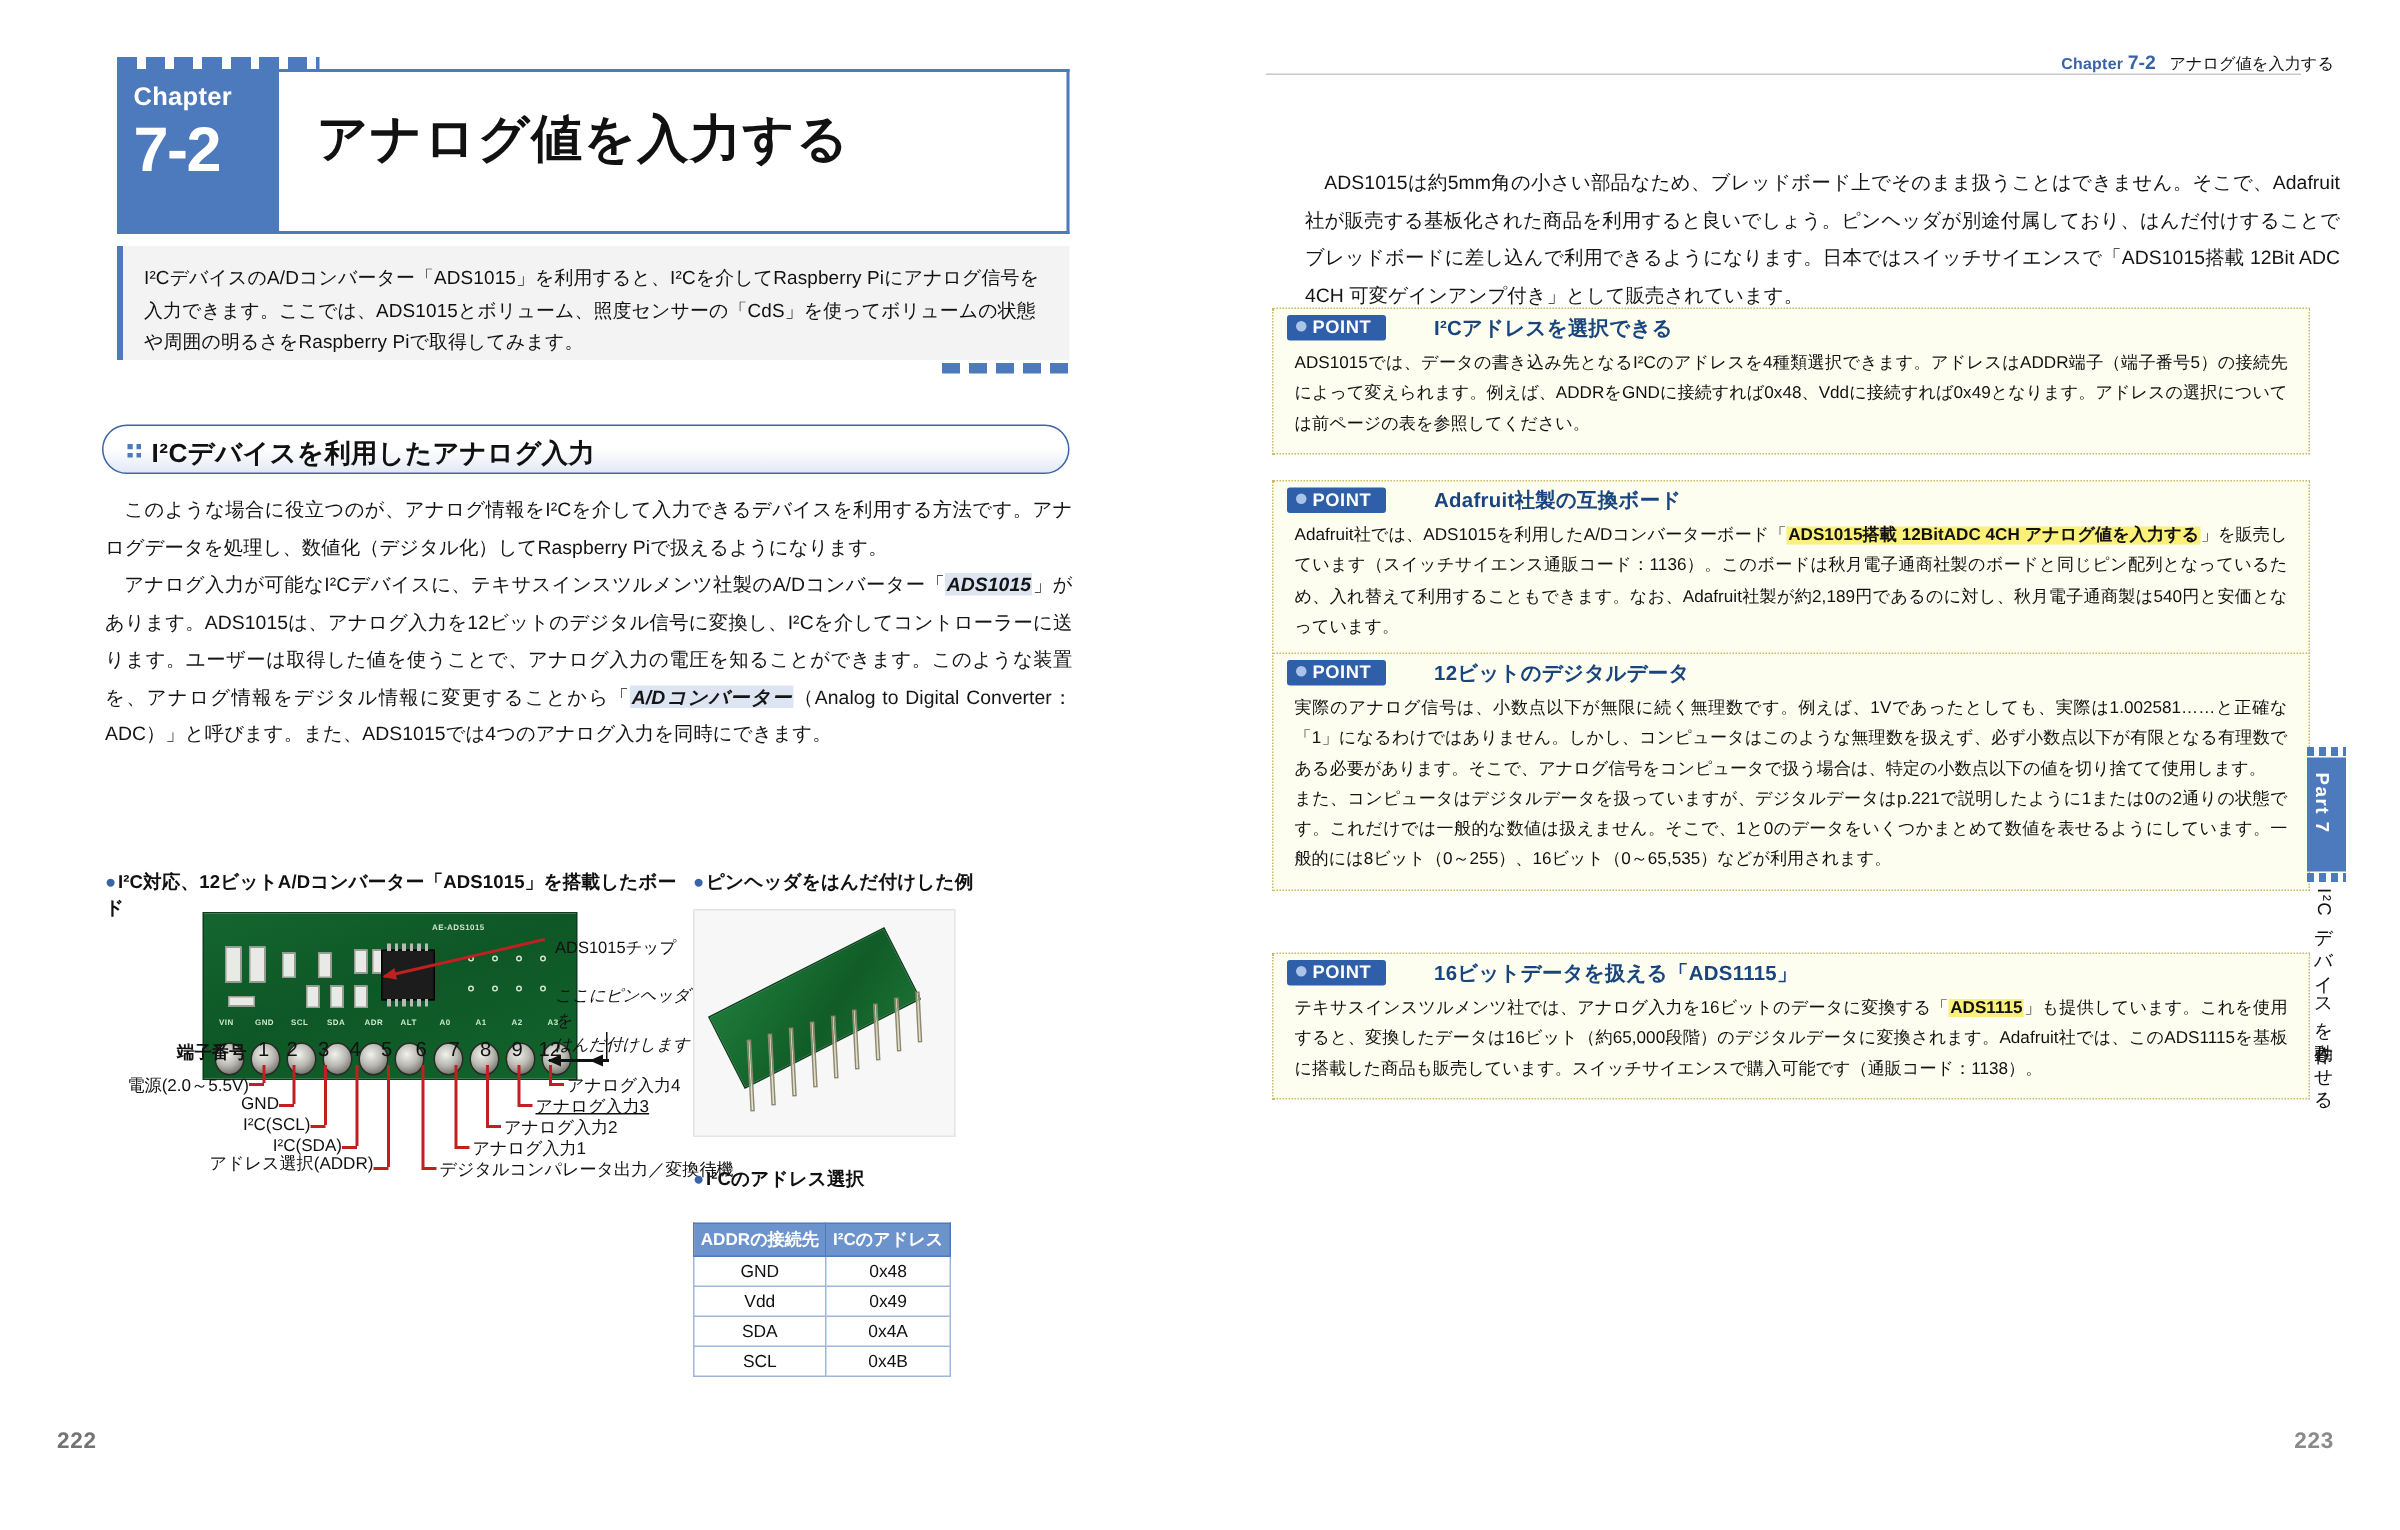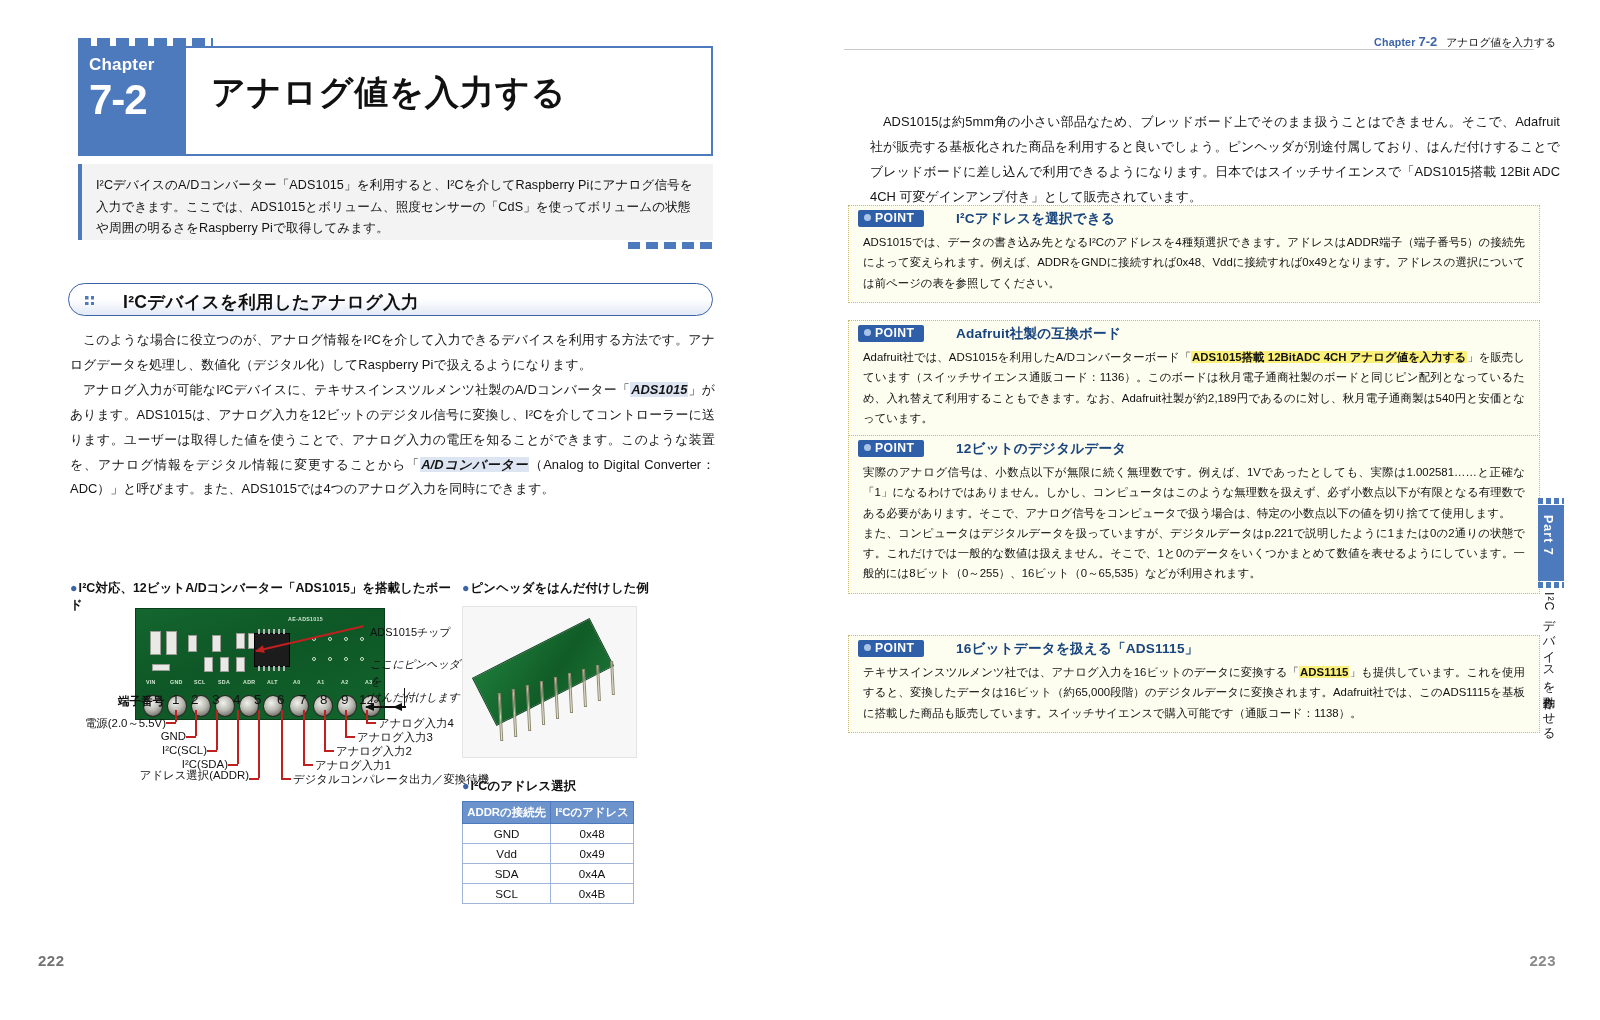--- a/index.html
+++ b/index.html
@@ -42,21 +42,21 @@
   .sec-head { position: absolute; left: 68px; top: 283px; width: 645px; height: 33px;
               border: 1.6px solid #3a63a8; border-radius: 17px;
               background: linear-gradient(to bottom, #ffffff 0%, #ffffff 48%, #e2e9f5 100%); }
   .sec-head .sq { position: absolute; left: 16px; top: 12px; width: 9px; height: 9px;
               background:
                 linear-gradient(#4d79bd,#4d79bd) 0 0/3.5px 3.5px no-repeat,
                 linear-gradient(#4d79bd,#4d79bd) 5.5px 0/3.5px 3.5px no-repeat,
                 linear-gradient(#4d79bd,#4d79bd) 0 5.5px/3.5px 3.5px no-repeat,
                 linear-gradient(#4d79bd,#4d79bd) 5.5px 5.5px/3.5px 3.5px no-repeat; }
   .sec-head .sec-title { position: absolute; left: 32px; top: 6px; font-size: 17.5px;
-              font-weight: bold; color: #111; letter-spacing: .3px; margin-left: 22px; }
+              font-weight: bold; color: #111; letter-spacing: .3px; }
 
   
   .body-col { position: absolute; left: 70px; top: 328px; width: 645px; }
   .body-col p { font-size: 12.9px; line-height: 1.93; color: #141414;
                 text-indent: 1em; letter-spacing: .05px; text-align: justify; }
   .hl { background: #dde4f2; font-weight: bold; padding: 0 1px; font-style: italic; }
 
   
   .fig-cap { font-size: 12.4px; font-weight: bold; color: #111; letter-spacing: .1px; }
   .fig-cap .bullet { color: #3a63a8; margin-right: 1px; }
@@ -104,21 +104,21 @@
   .pin-photo { position: absolute; left: 0px; top: 26px; width: 175px; height: 152px;
                background: #f7f7f7; border: 1px solid #e4e4e4; overflow: hidden; }
   .pcb-angled { position: absolute; left: 14px; top: 38px; width: 132px; height: 54px;
                background: linear-gradient(150deg,#1d7a39 0%, #115c27 60%, #1a6f33 100%);
                transform: rotate(-27deg); border:1px solid #0c3f1c; }
   .pinleg { position: absolute; width: 3px; background: linear-gradient(to bottom,#c9c4a8,#ece7cf);
                border: .5px solid #8e8a72; }
 
   
   .fig-tbl { position: absolute; left: 462px; top: 778px; width: 260px; }
-  table.addr { border-collapse: collapse; margin-top: 6px; width: 172px; }
+  table.addr { border-collapse: collapse; margin-top: 20px; width: 172px; }
   table.addr th { background: #6d93cc; color:#fff; font-size: 11.4px; font-weight: bold;
                   border: 1px solid #4d79bd; padding: 3px 4px; text-align:center; }
   table.addr td { border: 1px solid #9fb6d8; font-size: 11.6px; padding: 3px 4px;
                   text-align: center; color:#111; }
 
   .pagenum-l { position: absolute; left: 38px; top: 952px; font-size: 15px; color: #737373;
                font-weight: bold; letter-spacing: .5px; }
   .pagenum-r { position: absolute; right: 44px; top: 952px; font-size: 15px; color: #8a8a8a;
                font-weight: bold; letter-spacing: .5px; }
 
@@ -292,21 +292,21 @@
 
       <div class="pin-lbl" style="left:0px;   top:24px; width:96px; text-align:right;">電源(2.0～5.5V)</div>
       <div class="pin-lbl" style="left:0px;   top:38px; width:116px; text-align:right;">GND</div>
       <div class="pin-lbl" style="left:0px;   top:52px; width:137px; text-align:right;">I²C(SCL)</div>
       <div class="pin-lbl" style="left:0px;   top:66px; width:158px; text-align:right;">I²C(SDA)</div>
       <div class="pin-lbl" style="left:0px;   top:76px; width:179px; text-align:right;">アドレス選択(ADDR)</div>
 
       <div class="pin-lbl" style="left:223px; top:80px;">デジタルコンパレータ出力／変換待機</div>
       <div class="pin-lbl" style="left:245px; top:66px;">アナログ入力1</div>
       <div class="pin-lbl" style="left:266px; top:52px;">アナログ入力2</div>
-      <div class="pin-lbl" style="left:287px; top:38px;">アナログ入力3</div>
+      <div class="pin-lbl" style="left:287px; top:38px;text-decoration:underline;">アナログ入力3</div>
       <div class="pin-lbl" style="left:308px; top:24px;">アナログ入力4</div>
     </div>
 
     <div class="fig-pin">
       <div class="fig-cap"><span class="bullet">●</span><span>ピンヘッダをはんだ付けした例</span></div>
       <div class="pin-photo">
         <div class="pcb-angled"></div>
         <div class="pinleg" style="left:36px;  top:86px; height:48px; transform:rotate(-3deg);"></div>
         <div class="pinleg" style="left:50px;  top:82px; height:48px; transform:rotate(-3deg);"></div>
         <div class="pinleg" style="left:64px;  top:78px; height:46px; transform:rotate(-3deg);"></div>

